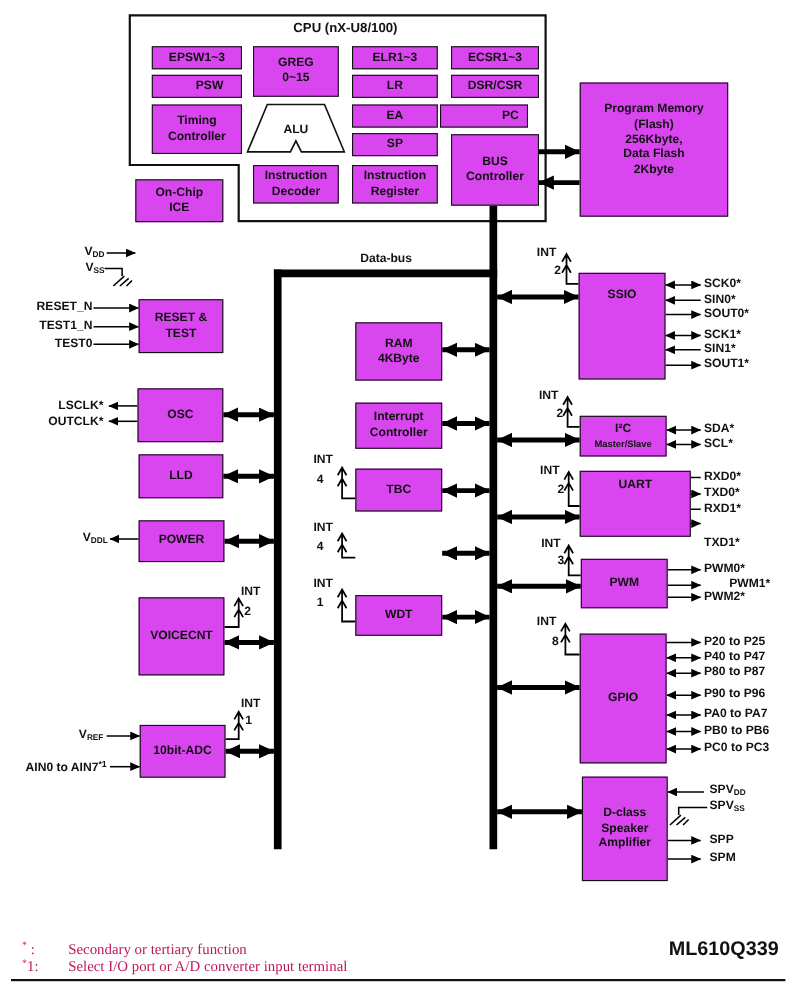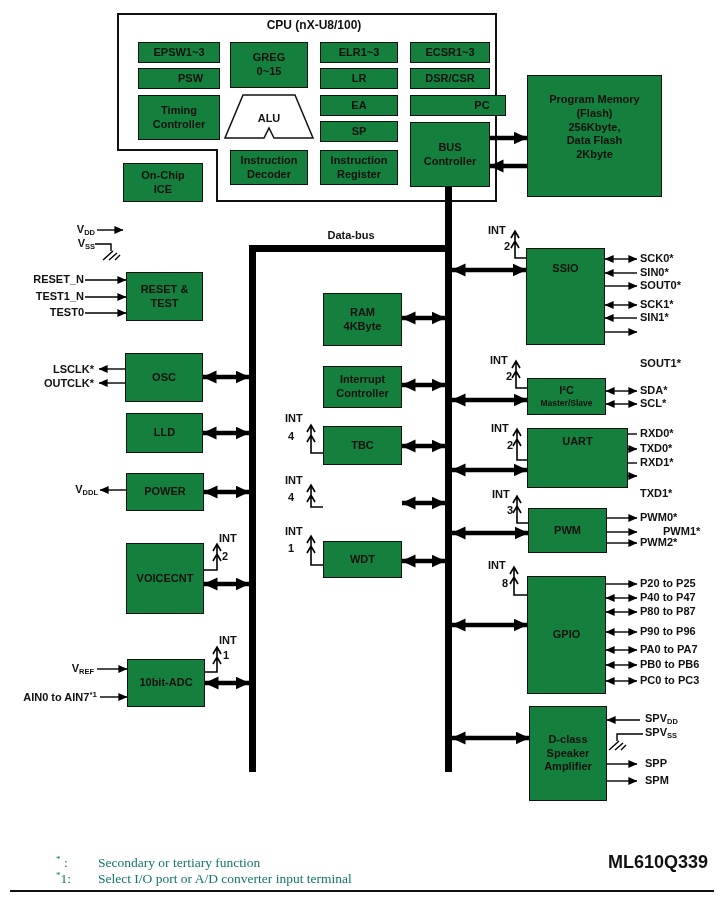--- a/index.html
+++ b/index.html
@@ -1,27 +1,27 @@
 <!DOCTYPE html>
 <html><head>
 <meta charset="utf-8">
 <style>
   html,body{margin:0;padding:0;background:#fff;}
   #stage{position:relative;width:723px;height:900px;background:#fff;overflow:hidden;
          font-family:"Liberation Sans",sans-serif;color:#111;}
   #wires{position:absolute;left:0;top:0;}
-  .box{position:absolute;border:1.5px solid #111;background:#15803d;box-sizing:border-box;
+  .box{position:absolute;border:1.5px solid #111;background:#d946ef;box-sizing:border-box;
        display:flex;align-items:center;justify-content:center;text-align:center;
        white-space:pre-line;font-weight:bold;font-size:11px;line-height:1.25;color:#111;}
   .top{align-items:flex-start;}
   .lbl{position:absolute;font-weight:bold;font-size:11px;line-height:1.15;white-space:nowrap;color:#111;}
   .r{text-align:right;}
   .sub{font-size:7.5px;vertical-align:-2px;}
   .sup{font-size:8px;vertical-align:4px;}
-  .note{position:absolute;font-family:"Liberation Serif",serif;font-size:13.5px;color:#0f766e;white-space:nowrap;margin-left:36px;}
+  .note{position:absolute;font-family:"Liberation Serif",serif;font-size:13.5px;color:#be185d;white-space:nowrap;}
   .nsym{display:inline-block;width:42px;}
   .nstar{font-size:9px;vertical-align:5px;}
   .part{position:absolute;font-weight:bold;font-size:18px;letter-spacing:0px;}
   .rule{position:absolute;background:#111;}
 </style>
 </head>
 <body>
 
 <div id="stage">
 
@@ -143,21 +143,21 @@
 <div class="box" style="left:230px;top:150px;width:78px;height:35px;">Instruction
 Decoder</div>
 <div class="box" style="left:320px;top:42px;width:78px;height:21px;">ELR1~3</div>
 <div class="box" style="left:320px;top:68px;width:78px;height:21px;">LR</div>
 <div class="box" style="left:320px;top:95px;width:78px;height:21px;">EA</div>
 <div class="box" style="left:320px;top:121px;width:78px;height:21px;">SP</div>
 <div class="box" style="left:320px;top:150px;width:78px;height:35px;">Instruction
 Register</div>
 <div class="box" style="left:410px;top:42px;width:80px;height:21px;">ECSR1~3</div>
 <div class="box" style="left:410px;top:68px;width:80px;height:21px;">DSR/CSR</div>
-<div class="box" style="left:410px;top:95px;width:96px;height:21px;padding-left:48px;">PC</div>
+<div class="box" style="left:400px;top:95px;width:80px;height:21px;padding-left:48px;">PC</div>
 <div class="box" style="left:410px;top:122px;width:80px;height:65px;">BUS
 Controller</div>
 <div class="box" style="left:123px;top:163px;width:80px;height:39px;">On-Chip
 ICE</div>
 
 <div class="box top" style="left:527px;top:75px;width:135px;height:122px;padding-top:17px;">Program Memory
 (Flash)
 256Kbyte,
 Data Flash
 2Kbyte</div>
@@ -209,21 +209,21 @@
 <div class="lbl" style="left:288px;top:542px;">1</div>
 
 <div class="box top" style="left:526px;top:248px;width:79px;height:97px;padding-top:13px;">SSIO</div>
 <div class="lbl" style="left:488px;top:224px;">INT</div>
 <div class="lbl r" style="left:496px;top:240px;width:14px;">2</div>
 <div class="lbl" style="left:640px;top:252px;">SCK0*</div>
 <div class="lbl" style="left:640px;top:266px;">SIN0*</div>
 <div class="lbl" style="left:640px;top:279px;">SOUT0*</div>
 <div class="lbl" style="left:640px;top:298px;">SCK1*</div>
 <div class="lbl" style="left:640px;top:311px;">SIN1*</div>
-<div class="lbl" style="left:640px;top:325px;margin-top:32px;">SOUT1*</div>
+<div class="lbl" style="left:640px;top:325px;">SOUT1*</div>
 
 <div class="box" style="left:527px;top:378px;width:79px;height:37px;"><div><div>I²C</div><div style="font-size:8.5px;font-weight:bold;">Master/Slave</div></div></div>
 <div class="lbl" style="left:490px;top:354px;">INT</div>
 <div class="lbl r" style="left:498px;top:370px;width:14px;">2</div>
 <div class="lbl" style="left:640px;top:384px;">SDA*</div>
 <div class="lbl" style="left:640px;top:397px;">SCL*</div>
 
 <div class="box top" style="left:527px;top:428px;width:101px;height:60px;padding-top:6px;">UART</div>
 <div class="lbl" style="left:491px;top:422px;">INT</div>
 <div class="lbl r" style="left:499px;top:439px;width:14px;">2</div>

